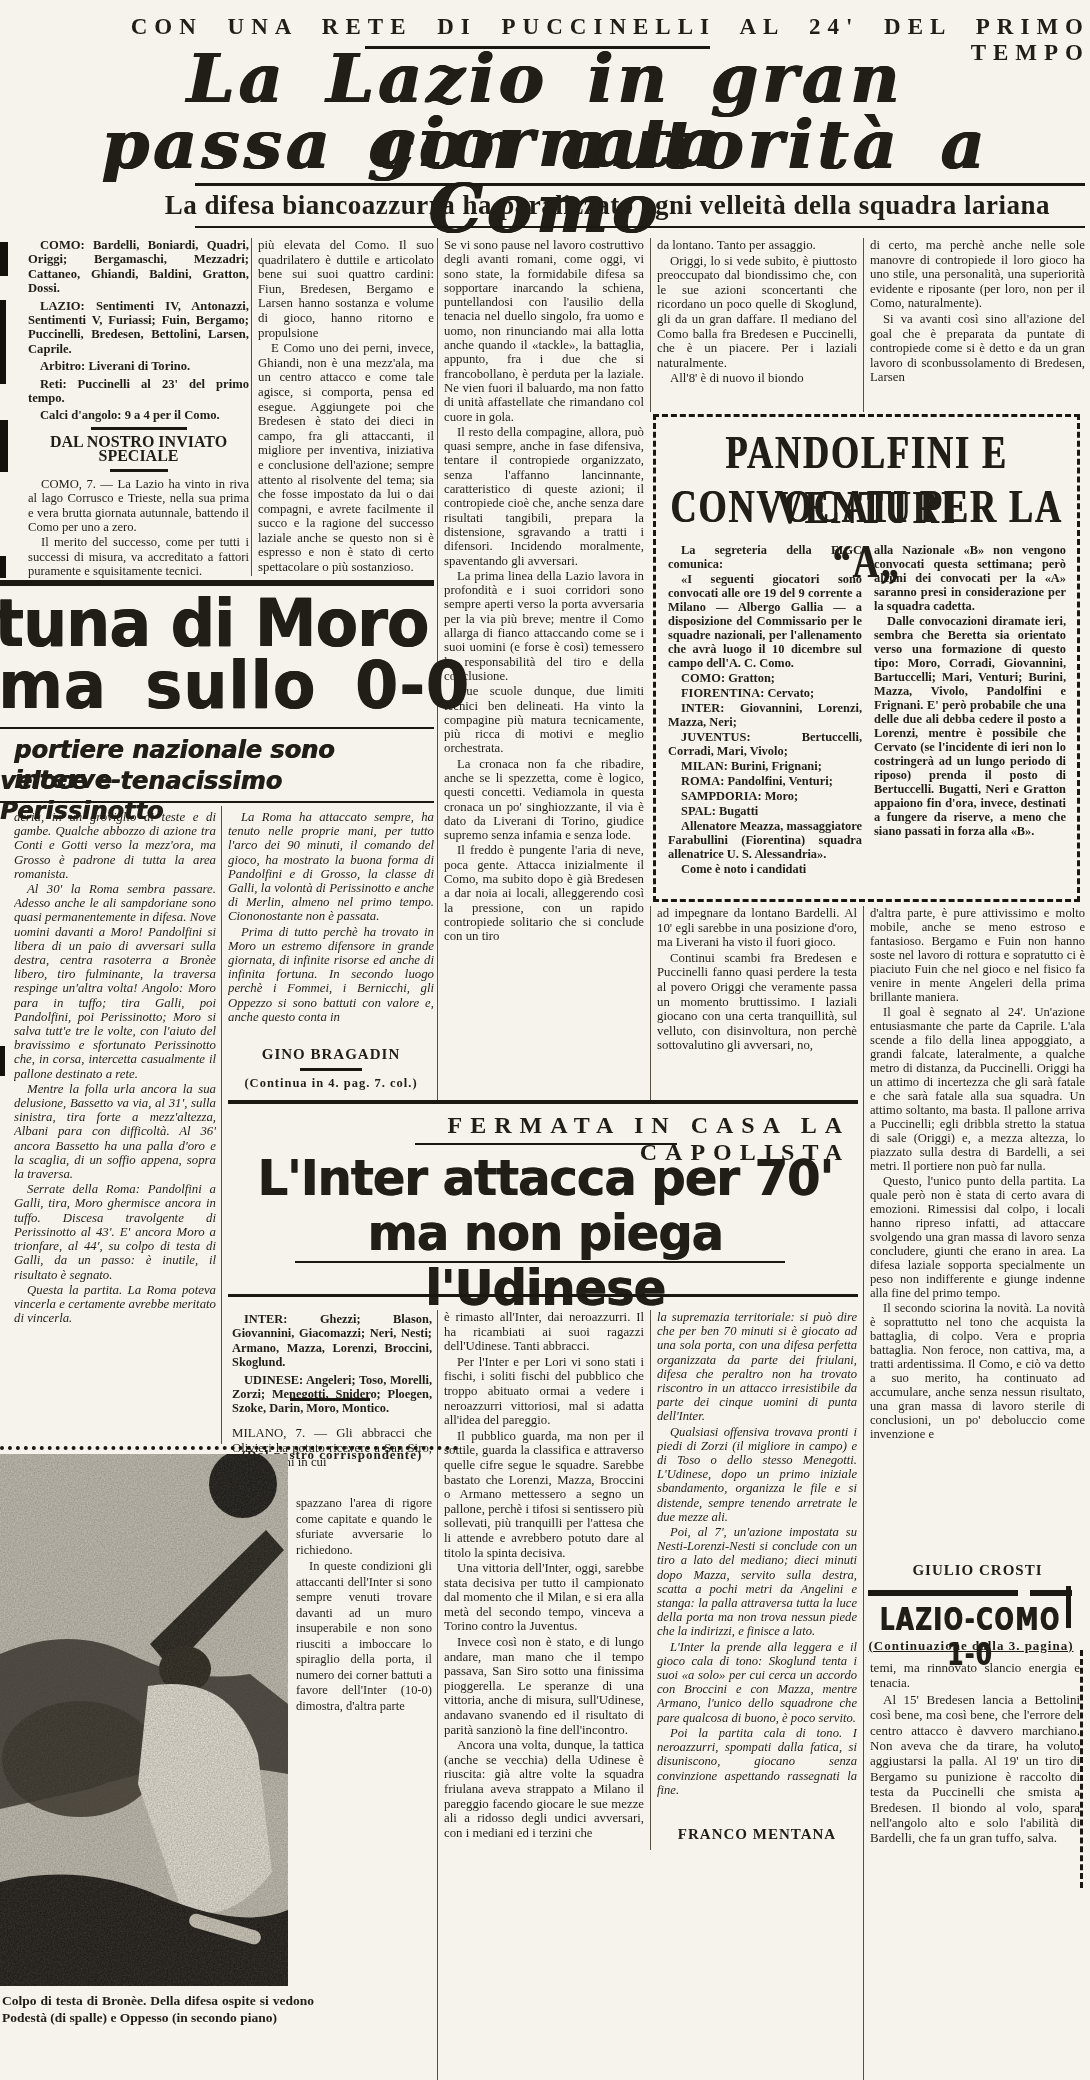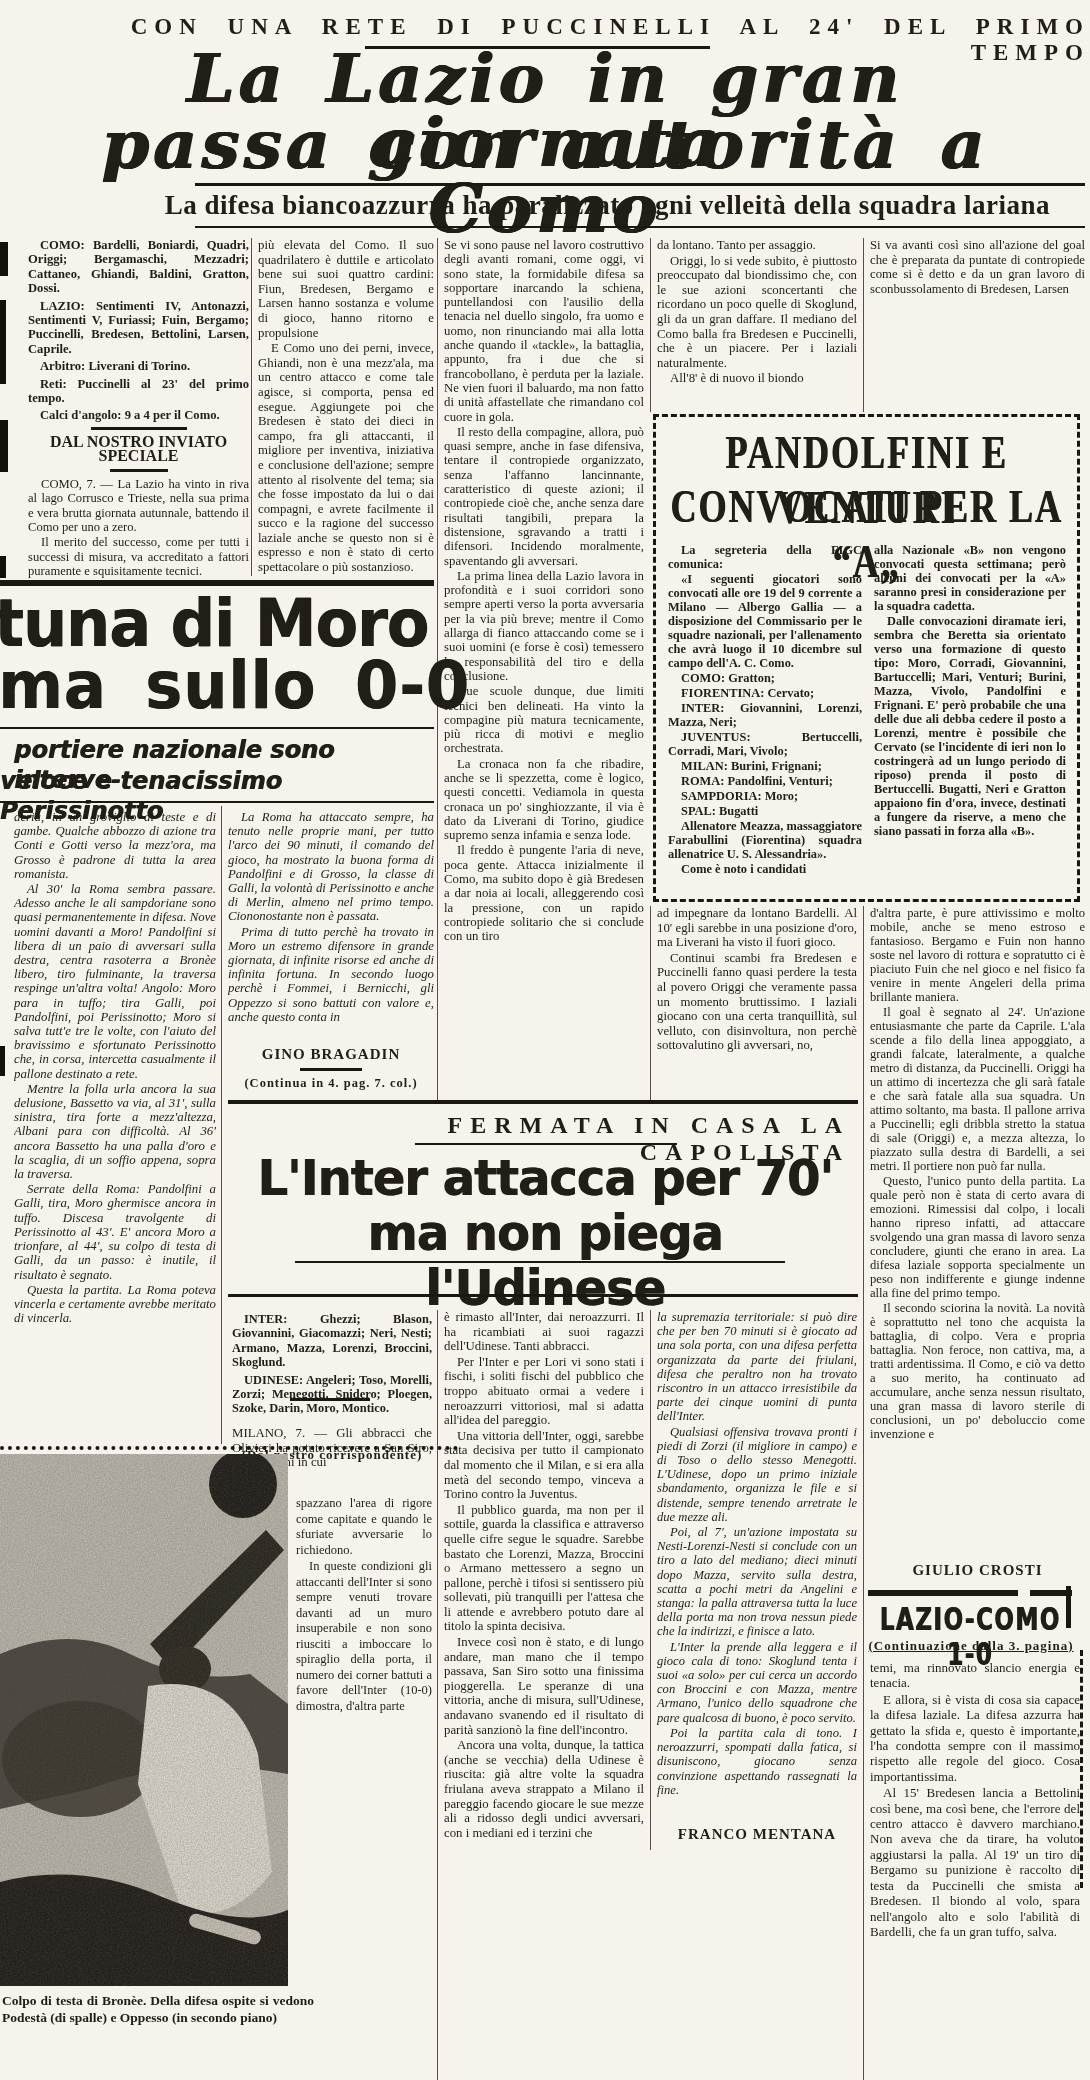--- a/index.html
+++ b/index.html
@@ -77,20 +77,21 @@
       <p>Il freddo è pungente l'aria di neve, poca gente. Attacca inizialmente il Como, ma subito dopo è già Bredesen a dar noia ai locali, alleggerendo così la pressione, con un rapido contropiede solitario che si conclude con un tiro</p>
     </div>
 
   <div class="col cont" style="left:657px;top:238px;width:200px;height:172px;font-size:12.8px;line-height:14.6px;">
       <p>da lontano. Tanto per assaggio.</p>
       <p>Origgi, lo si vede subito, è piuttosto preoccupato dal biondissimo che, con le sue azioni sconcertanti che ricordano un poco quelle di Skoglund, gli da un gran daffare. Il mediano del Como balla fra Bredesen e Puccinelli, che è un piacere. Per i laziali naturalmente.</p>
       <p>All'8' è di nuovo il biondo</p>
     </div>
 
   <div class="col cont" style="left:870px;top:238px;width:215px;height:172px;font-size:12.8px;line-height:14.6px;">
+      <p>di certo, ma perchè anche nelle sole manovre di contropiede il loro gioco ha uno stile, una personalità, una superiorità evidente e riposante (per loro, non per il Como, naturalmente).</p>
       <p>Si va avanti così sino all'azione del goal che è preparata da puntate di contropiede come si è detto e da un gran lavoro di sconbussolamento di Bredesen, Larsen</p>
     </div>
 
   <div class="abs" style="left:653px;top:414px;width:421px;height:482px;border:3px dashed #1b1812;">
     <div class="abs hl-sans" style="left:0;top:8px;width:421px;text-align:center;font-family:'Liberation Serif',serif;font-size:36px;letter-spacing:2px;transform:scaleY(1.3);transform-origin:top center;">PANDOLFINI E VENTURI</div>
     <div class="abs hl-sans" style="left:0;top:62px;width:421px;text-align:center;font-family:'Liberation Serif',serif;font-size:36px;letter-spacing:2px;transform:scaleY(1.3);transform-origin:top center;">CONVOCATI PER LA “A„</div>
     <div class="col" style="left:12px;top:126px;width:194px;height:348px;font-size:12.4px;line-height:14px;font-weight:bold;">
         <p>La segreteria della FIGC comunica:</p>
         <p>«I seguenti giocatori sono convocati alle ore 19 del 9 corrente a Milano — Albergo Gallia — a disposizione del Commissario per le squadre nazionali, per l'allenamento che avrà luogo il 10 dicembre sul campo dell'A. C. Como.</p>
         <p>COMO: Gratton;</p>
@@ -165,22 +166,22 @@
     </div>
   <div class="rule" style="left:290px;top:1398px;width:80px;height:3px;"></div>
   <div class="abs sig" style="left:232px;top:1447px;width:200px;font-size:13px;">(Dal nostro corrispondente)</div>
   <div class="col cont" style="left:232px;top:1426px;width:200px;height:50px;font-size:12.8px;line-height:14.6px;">
       <p>MILANO, 7. — Gli abbracci che Olivieri ha potuto ricevere a San Siro, nei due anni in cui</p>
     </div>
 
   <div class="col cont" style="left:444px;top:1310px;width:200px;height:768px;font-size:12.8px;line-height:14.6px;">
       <p>è rimasto all'Inter, dai neroazzurri. Il ha ricambiati ai suoi ragazzi dell'Udinese. Tanti abbracci.</p>
       <p>Per l'Inter e per Lori vi sono stati i fischi, i soliti fischi del pubblico che troppo abituato ormai a vedere i neroazzurri vittoriosi, mal si adatta all'idea del pareggio.</p>
+      <p>Il pubblico guarda, ma non per il sottile, guarda la classifica e attraverso quelle cifre segue le squadre. Sarebbe bastato che Lorenzi, Mazza, Broccini o Armano mettessero a segno un pallone, perchè i tifosi si sentissero più sollevati, più tranquilli per l'attesa che li attende e avrebbero potuto dare al titolo la spinta decisiva.</p>
       <p>Una vittoria dell'Inter, oggi, sarebbe stata decisiva per tutto il campionato dal momento che il Milan, e si era alla metà del secondo tempo, vinceva a Torino contro la Juventus.</p>
-      <p>Il pubblico guarda, ma non per il sottile, guarda la classifica e attraverso quelle cifre segue le squadre. Sarebbe bastato che Lorenzi, Mazza, Broccini o Armano mettessero a segno un pallone, perchè i tifosi si sentissero più sollevati, più tranquilli per l'attesa che li attende e avrebbero potuto dare al titolo la spinta decisiva.</p>
       <p>Invece così non è stato, e di lungo andare, man mano che il tempo passava, San Siro sotto una finissima pioggerella. Le speranze di una vittoria, anche di misura, sull'Udinese, andavano svanendo ed il risultato di parità sanzionò la fine dell'incontro.</p>
       <p>Ancora una volta, dunque, la tattica (anche se vecchia) della Udinese è riuscita: già altre volte la squadra friulana aveva strappato a Milano il pareggio facendo giocare le sue mezze ali a ridosso degli undici avversari, con i mediani ed i terzini che</p>
     </div>
 
   <div class="col cont" style="left:657px;top:1310px;width:200px;height:512px;font-size:12.6px;line-height:14.2px;font-style:italic;">
       <p>la supremazia territoriale: si può dire che per ben 70 minuti si è giocato ad una sola porta, con una difesa perfetta organizzata da parte dei friulani, difesa che peraltro non ha trovato riscontro in un attacco irresistibile da parte dei cinque uomini di punta dell'Inter.</p>
       <p>Qualsiasi offensiva trovava pronti i piedi di Zorzi (il migliore in campo) e di Toso o dello stesso Menegotti. L'Udinese, dopo un primo iniziale sbandamento, organizza le file e si distende, sempre tenendo arretrate le due mezze ali.</p>
       <p>Poi, al 7', un'azione impostata su Nesti-Lorenzi-Nesti si conclude con un tiro a lato del mediano; dieci minuti dopo Mazza, servito sulla destra, scatta a pochi metri da Angelini e stanga: la palla attraversa tutta la luce della porta ma non trova nessun piede che la indirizzi, e finisce a lato.</p>
       <p>L'Inter la prende alla leggera e il gioco cala di tono: Skoglund tenta i suoi «a solo» per cui cerca un accordo con Broccini e con Mazza, mentre Armano, l'unico dello squadrone che pare qualcosa di buono, è poco servito.</p>
       <p>Poi la partita cala di tono. I neroazzurri, spompati dalla fatica, si disuniscono, giocano senza convinzione aspettando rassegnati la fine.</p>
@@ -217,21 +218,20 @@
       <p>In queste condizioni gli attaccanti dell'Inter si sono sempre venuti trovare davanti ad un muro insuperabile e non sono riusciti a imboccare lo spiraglio della porta, il numero dei corner battuti a favore dell'Inter (10-0) dimostra, d'altra parte</p>
     </div>
 
   <div class="rule" style="left:868px;top:1590px;width:150px;height:6px;"></div>
   <div class="rule" style="left:1030px;top:1590px;width:42px;height:6px;"></div>
   <div class="rule" style="left:1066px;top:1586px;width:5px;height:42px;"></div>
   <div class="abs hl-sans" style="left:866px;top:1602px;width:208px;text-align:center;font-size:23px;letter-spacing:1.5px;transform:scaleY(1.35);transform-origin:top center;">LAZIO-COMO 1-0</div>
   <div class="abs sig" style="left:866px;top:1638px;width:210px;font-size:13px;text-decoration:underline;">(Continuazione dalla 3. pagina)</div>
   <div class="col cont" style="left:870px;top:1660px;width:210px;height:418px;font-size:13px;line-height:15.4px;">
       <p>temi, ma rinnovato slancio energia e tenacia.</p>
-      <p>E allora, si è vista di cosa sia capace la difesa laziale. La difesa azzurra ha gettato la sfida e, questo è importante, l'ha condotta sempre con il massimo rispetto alle regole del gioco. Cosa importantissima.</p>
       <p>Al 15' Bredesen lancia a Bettolini così bene, ma così bene, che l'errore del centro attacco è davvero marchiano. Non aveva che da tirare, ha voluto aggiustarsi la palla. Al 19' un tiro di Bergamo su punizione è raccolto di testa da Puccinelli che smista a Bredesen. Il biondo al volo, spara nell'angolo alto e solo l'abilità di Bardelli, che fa un gran tuffo, salva.</p>
     </div>
   <div class="dashv" style="left:1080px;top:1650px;height:238px;"></div>
 
   <div class="mark" style="left:0;top:242px;width:8px;height:34px;"></div>
   <div class="mark" style="left:0;top:300px;width:6px;height:84px;"></div>
   <div class="mark" style="left:0;top:420px;width:8px;height:52px;"></div>
   <div class="mark" style="left:0;top:556px;width:6px;height:22px;"></div>
   <div class="mark" style="left:0;top:1046px;width:5px;height:30px;"></div>
 

